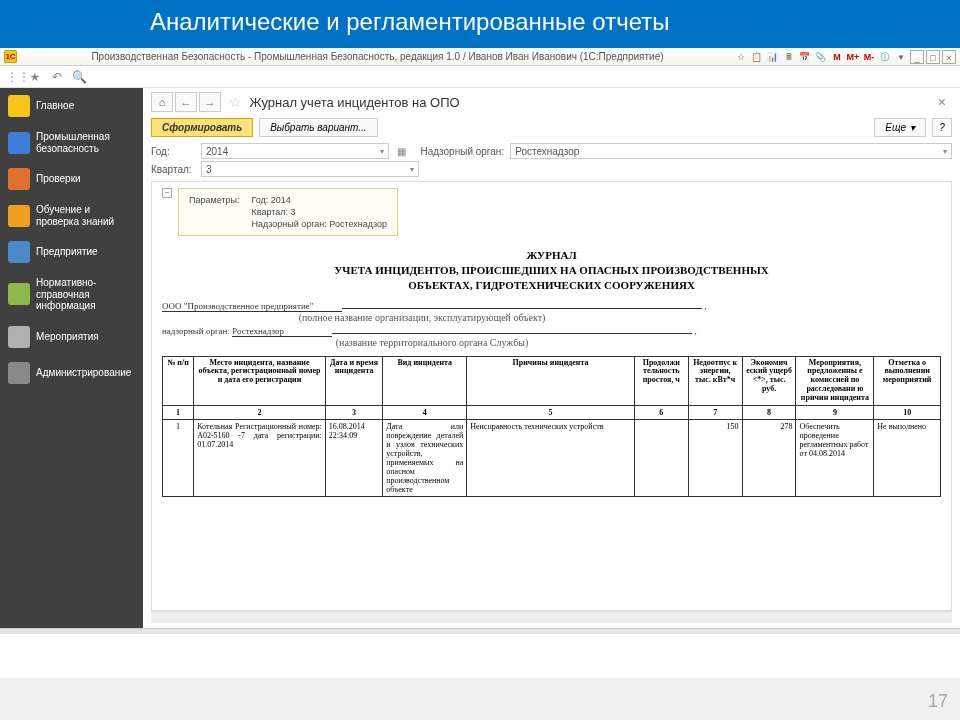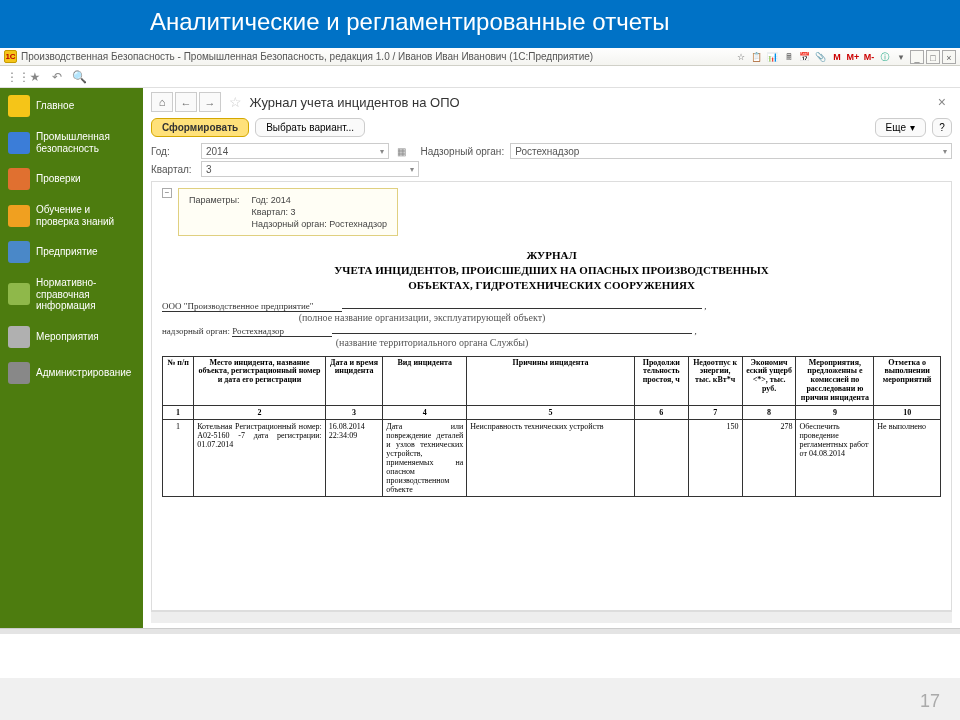--- a/index.html
+++ b/index.html
@@ -1,58 +1,58 @@
 <!DOCTYPE html>
 <html><head>
 <meta charset="utf-8">
 <style>
 * { box-sizing: border-box; margin: 0; padding: 0; }
 body { font-family: Arial, sans-serif; font-size: 11px; background: #f0f0f0; width: 960px; height: 720px; overflow: hidden; }
 .slide-header { background: #0072c6; color: #fff; font-size: 24px; font-weight: 300; padding: 8px 0 10px 150px; height: 48px; }
 .app-window { background: #fff; margin: 0; }
 .titlebar { background: linear-gradient(#fefefe,#f4f4f0); border-bottom: 1px solid #d0d0c8; height: 18px; display: flex; align-items: center; padding: 0 4px; font-size: 10px; color: #555; }
 .titlebar .ic { width: 13px; height: 13px; background:#f5c518; border:1px solid #c69a00; border-radius:2px; margin-right:4px; font-size:8px; color:#b00; font-weight:bold; text-align:center; line-height:11px;}
-.titlebar .title-text { flex: 1; white-space: nowrap; overflow: hidden; }
+.titlebar .title-text { flex: 1; white-space: nowrap; overflow: hidden; text-align: center; }
 .titlebar .tb-icons { display:flex; gap:2px; align-items:center;}
 .titlebar .tb-icons span { width:14px; height:14px; display:inline-block; font-size:9px; text-align:center; line-height:14px; color:#666;}
 .win-btn { width:16px; height:14px; border:1px solid #aaa; background:#f8f8f4; font-size:9px; text-align:center; line-height:12px; color:#555;}
 .toolbar2 { height: 22px; background:#fff; border-bottom:1px solid #e0e0e0; display:flex; align-items:center; padding:0 6px; gap:8px;}
 .toolbar2 .tb-ic { width:14px; height:14px; display:inline-block; color:#888; font-size:12px; text-align:center; line-height:14px; cursor:pointer;}
 .main-layout { display:flex; height: 540px; }
-.sidebar { width:143px; background:#4d7c0f; color:#fff; font-size:10px; }
+.sidebar { width:143px; background:#404040; color:#fff; font-size:10px; }
 .sidebar .item { display:flex; align-items:center; padding:7px 8px; cursor:pointer; line-height:1.15;}
 .sidebar .item .sb-ic { width:22px; height:22px; margin-right:6px; flex-shrink:0; border-radius:3px;}
 .content { flex:1; background:#fff; padding:4px 8px 0 8px; overflow:hidden; position:relative;}
 .content-top { display:flex; align-items:center; font-size:12px; margin-bottom:6px; gap:2px;}
 .nav-btn { width:22px; height:20px; border:1px solid #ccc; background:#fafafa; font-size:11px; text-align:center; line-height:18px; color:#666; cursor:pointer;}
 .star { font-size:14px; color:#ccc; margin:0 6px; cursor:pointer;}
 .page-title { font-size:13px; color:#333;}
 .close-x { margin-left:auto; font-size:14px; color:#888; cursor:pointer; padding:0 6px;}
 .action-row { display:flex; align-items:center; gap:6px; margin:6px 0;}
-.btn { border:1px solid #ccc; background:#fafafa; padding:3px 10px; font-size:10px; cursor:pointer; border-radius:6px;}
+.btn { border:1px solid #ccc; background:#fafafa; padding:3px 10px; font-size:10px; cursor:pointer; border-radius:0;font-style:italic;}
 .btn.primary { background:#ffe17a; border:1px solid #d4a800; font-weight:bold; color:#333;}
 .btn.more { margin-left:auto; display:flex; align-items:center; gap:4px;}
 .btn.sq { width:20px; padding:3px 0; text-align:center;}
 .filters { font-size:10px; color:#555;}
 .filters .frow { display:flex; align-items:center; margin:2px 0;}
 .filters .flabel { width:50px;}
 .filters .fval { border:1px solid #ccc; padding:1px 4px; min-height:16px; display:flex; align-items:center;}
 .filters .fval .dd { margin-left:auto; color:#888; font-size:8px;}
 .report-wrap { border:1px solid #ddd; margin-top:4px; height:430px; overflow:auto; background:#fff; padding:6px 10px 10px 10px;}
 .param-box { border:1px solid #e0d080; background:#fffef5; padding:4px 8px; font-size:9px; color:#444; margin-bottom:8px; display:inline-block;}
 .param-box .phead { font-weight:normal; color:#444;}
 .rpt-title { text-align:center; font-weight:bold; font-size:11px; margin:4px 0 8px 0; line-height:1.35; font-family:"Times New Roman",serif;}
 .rpt-meta { font-size:9px; color:#333; font-family:"Times New Roman",serif;}
 .rpt-meta .uline { border-bottom:1px solid #333; display:inline-block; min-width:150px;}
 .rpt-meta .sub { font-size:10px; color:#555; text-align:center;}
 .rpt-table { border-collapse:collapse; width:100%; margin-top:8px; font-size:8px; font-family:"Times New Roman",serif;}
 .rpt-table th, .rpt-table td { border:1px solid #333; padding:2px 3px; vertical-align:top;}
 .rpt-table th { font-weight:bold; text-align:center; line-height:1.1;}
 .rpt-table .numrow td { text-align:center; font-weight:bold;}
-.page-num { position:fixed; bottom:8px; right:20px; font-size:18px; color:#aaa;}
+.page-num { position:fixed; bottom:8px; right:12px; font-size:18px; color:#aaa;}
 .footer-sep { height:6px; background:#e4e4e4; border-top:1px solid #ccc;}
 .slide-foot { height:44px; background:#fff;}
 .scroll-h { height:12px; background:#eee; border-top:1px solid #ddd;}
 </style>
 </head>
 <body>
 
 <div class="slide-header">Аналитические и регламентированные отчеты</div>
 
 <div class="app-window">

